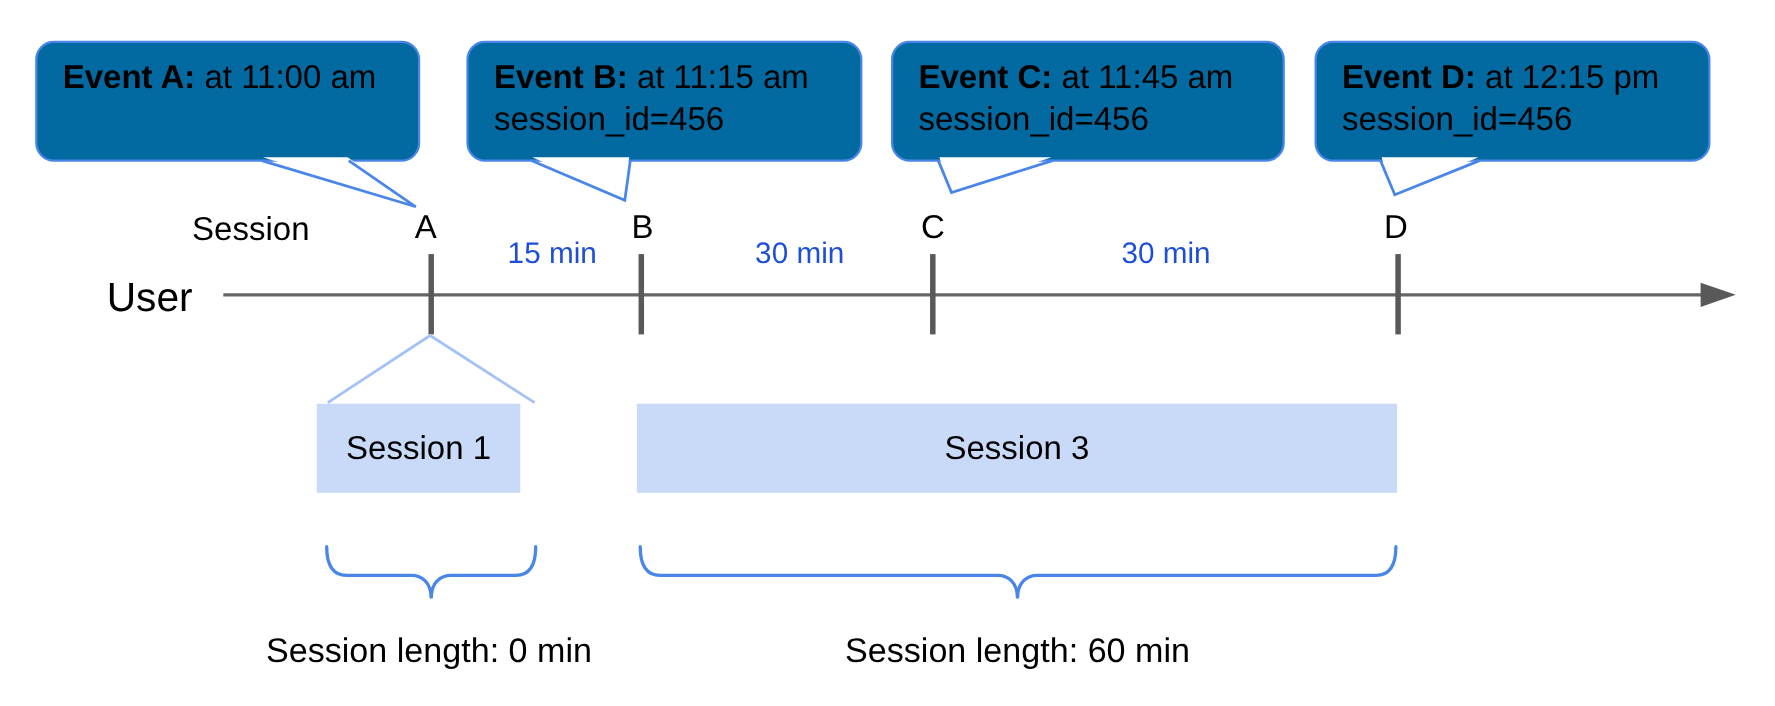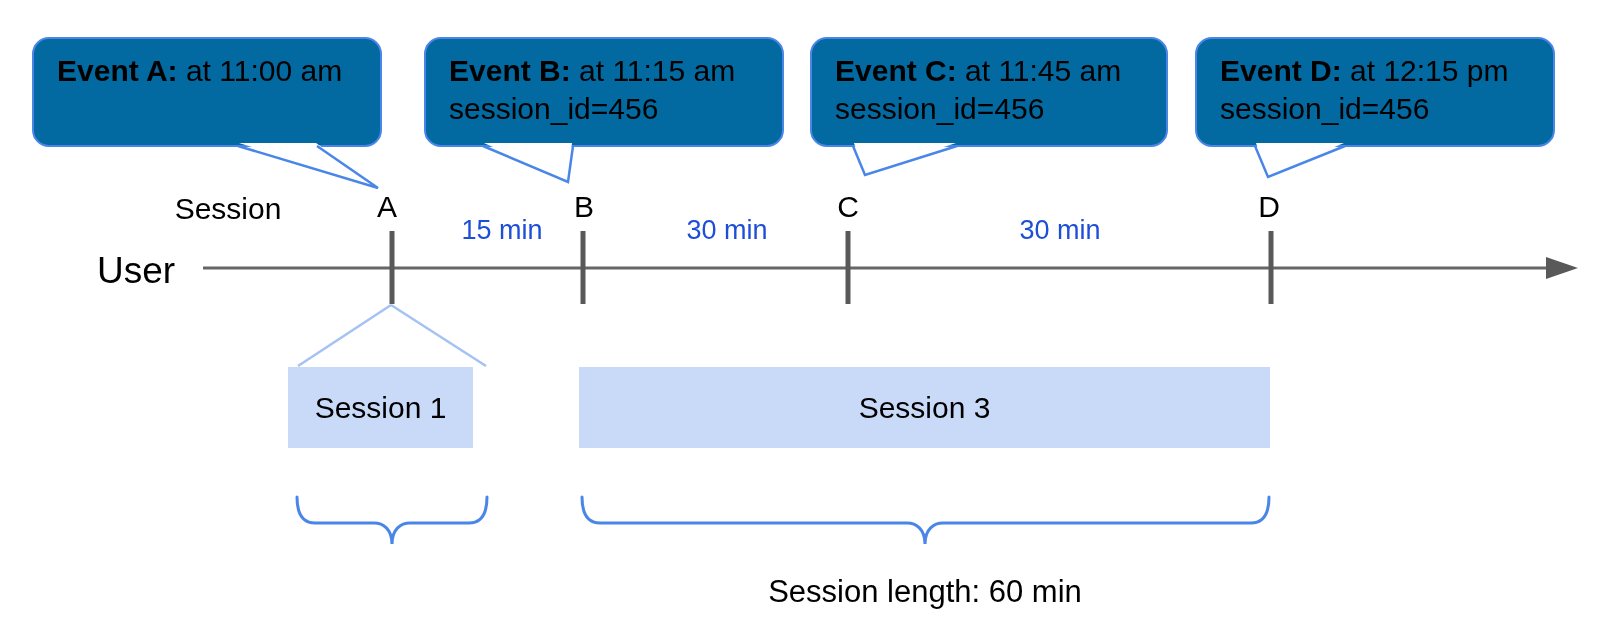--- a/index.html
+++ b/index.html
@@ -59,20 +59,21 @@
   <div class="lbl interval center" style="left:727px;">30 min</div>
   <div class="lbl interval center" style="left:1060px;">30 min</div>
 
   <div class="session-bar" style="left:288px;width:185px;">
     <span>Session 1</span>
   </div>
   <div class="session-bar" style="left:579px;width:691px;">
     <span>Session 3</span>
   </div>
 
+  <div class="lbl sess-len center" style="left:390px;">Session length: 0 min</div>
   <div class="lbl sess-len center" style="left:925px;">Session length: 60 min</div>
 
   <svg id="overlay" viewBox="0 0 1614 642">
 
     <g>
       <polygon points="239,143 316,143 377,186" fill="#ffffff"></polygon>
       <polyline points="238,146 378,188 317,146" fill="none" stroke="#4a86e8" stroke-width="2.5"></polyline>
     </g>
     <g>
       <polygon points="484,143 572,143 567,180" fill="#ffffff"></polygon>

